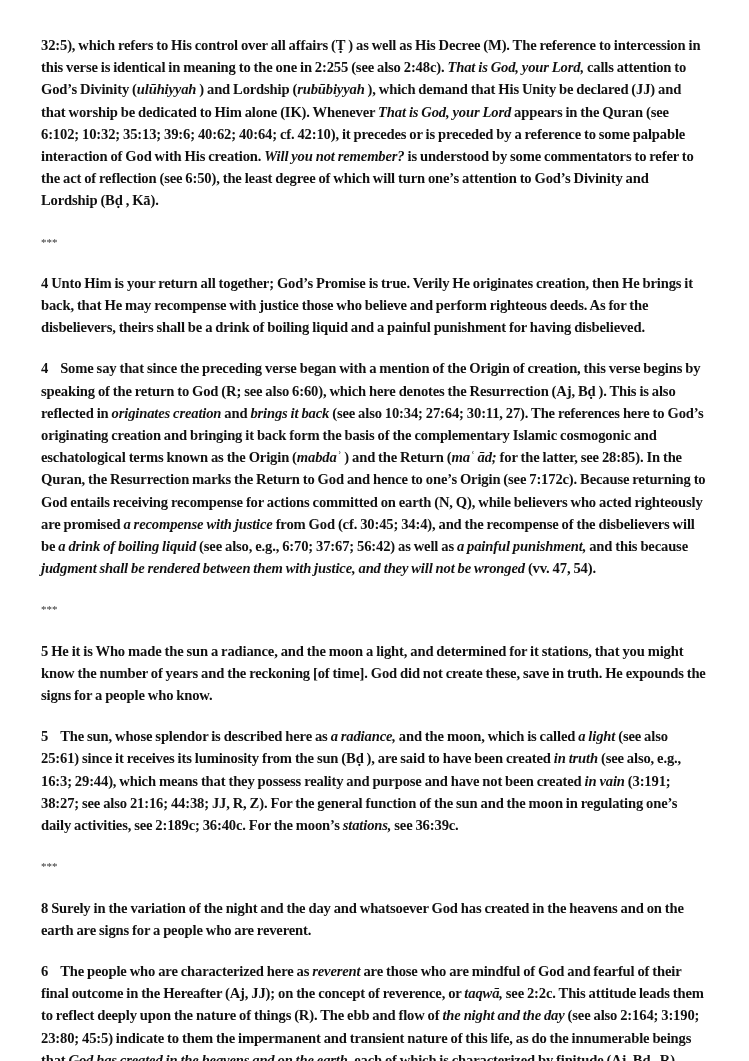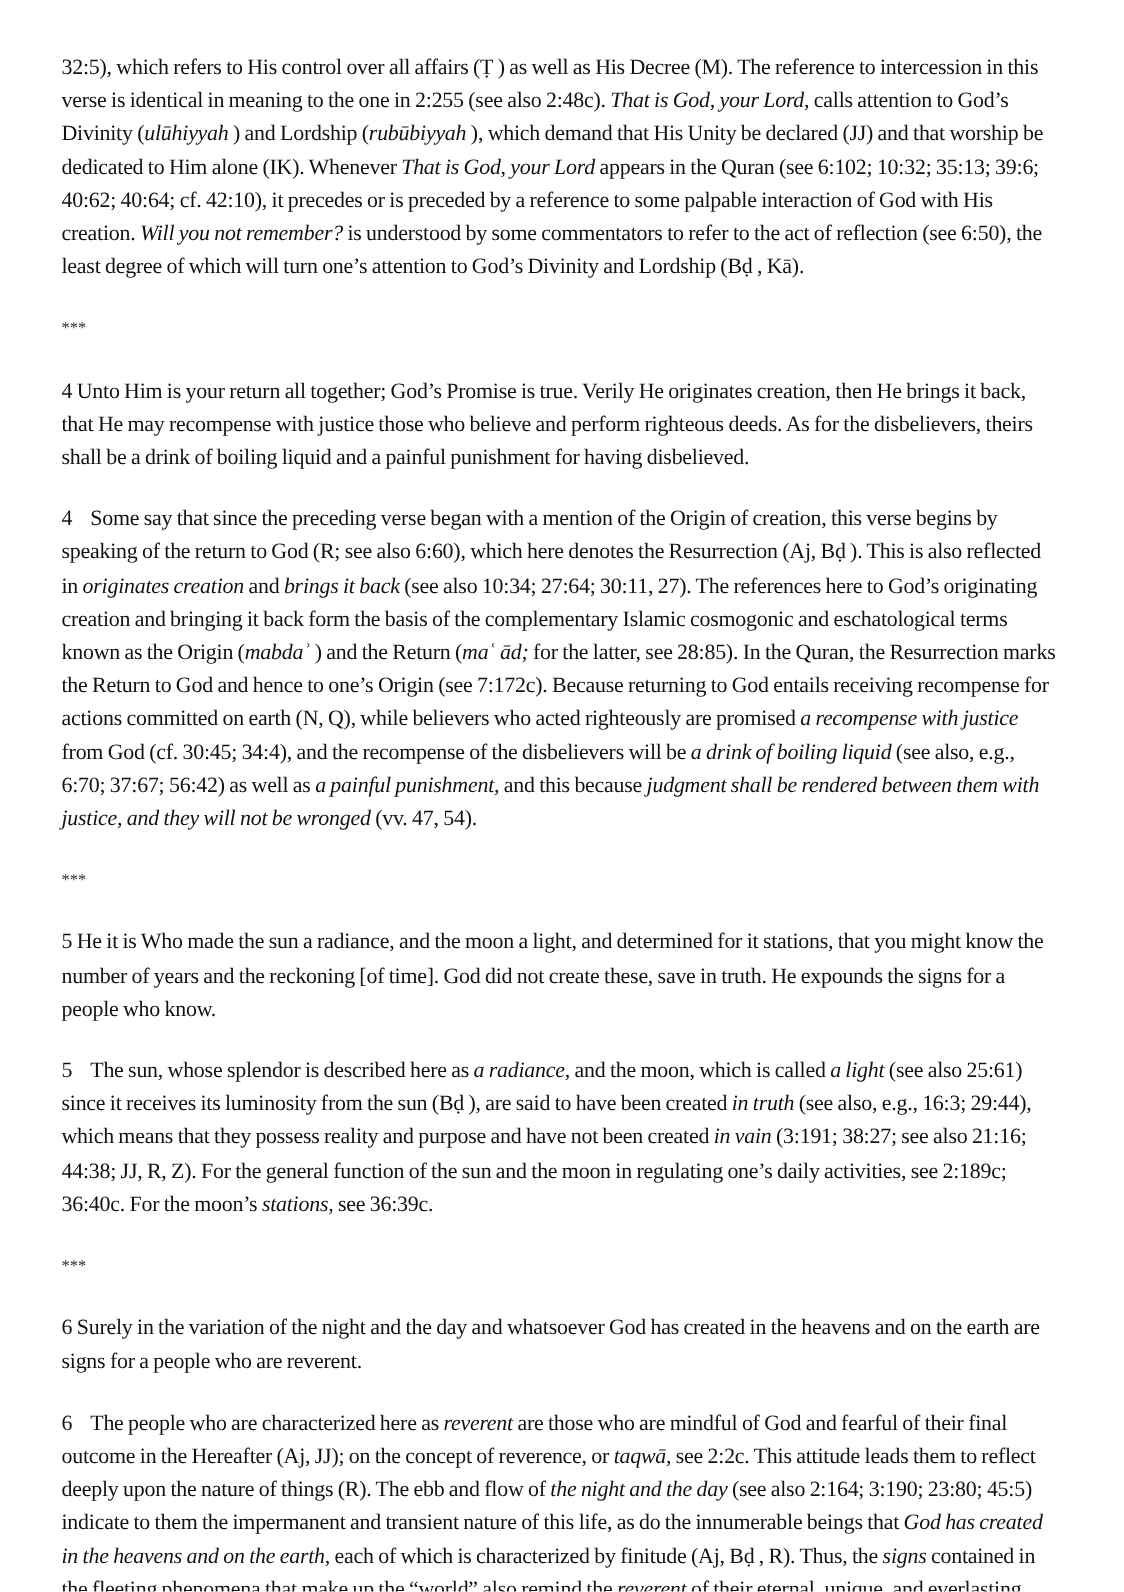--- a/index.html
+++ b/index.html
@@ -9,32 +9,32 @@
     left: 41px;
     top: 34px;
     width: 665px;
     font-family: "Liberation Serif", serif;
     font-size: 14.6px;
     line-height: 22.2px;
     color: #111111;
     letter-spacing: -0.15px;
     word-spacing: -0.5px;
   }
-  .para { margin: 0 0 19px 0; }
+  .para { margin: 0 0 19px 0; font-weight: bold; }
   .sep { margin: 0 0 19px 0; font-size: 11px; letter-spacing: 0; color: #333; }
   .it { font-style: italic; }
   .num-gap { display: inline-block; width: 12px; }
 </style>
 </head>
 <body>
 
 <div class="page" id="doc">
     <p class="para"><span>32:5), which refers to His control over all affairs (Ṭ ) as well as His Decree (M). The reference to intercession in this verse is identical in meaning to the one in 2:255 (see also 2:48c). </span><span class="it">That is God, your Lord,</span><span> calls attention to God’s Divinity (</span><span class="it">ulūhiyyah</span><span> ) and Lordship (</span><span class="it">rubūbiyyah</span><span> ), which demand that His Unity be declared (JJ) and that worship be dedicated to Him alone (IK). Whenever </span><span class="it">That is God, your Lord</span><span> appears in the Quran (see 6:102; 10:32; 35:13; 39:6; 40:62; 40:64; cf. 42:10), it precedes or is preceded by a reference to some palpable interaction of God with His creation. </span><span class="it">Will you not remember?</span><span> is understood by some commentators to refer to the act of reflection (see 6:50), the least degree of which will turn one’s attention to God’s Divinity and Lordship (Bḍ , Kā).</span></p>
     <p class="sep"><span>***</span></p>
     <p class="para"><span>4 Unto Him is your return all together; God’s Promise is true. Verily He originates creation, then He brings it back, that He may recompense with justice those who believe and perform righteous deeds. As for the disbelievers, theirs shall be a drink of boiling liquid and a painful punishment for having disbelieved.</span></p>
     <p class="para"><span>4</span><span class="num-gap"></span><span>Some say that since the preceding verse began with a mention of the Origin of creation, this verse begins by speaking of the return to God (R; see also 6:60), which here denotes the Resurrection (Aj, Bḍ ). This is also reflected in </span><span class="it">originates creation</span><span> and </span><span class="it">brings it back</span><span> (see also 10:34; 27:64; 30:11, 27). The references here to God’s originating creation and bringing it back form the basis of the complementary Islamic cosmogonic and eschatological terms known as the Origin (</span><span class="it">mabdaʾ</span><span> ) and the Return (</span><span class="it">maʿ ād;</span><span> for the latter, see 28:85). In the Quran, the Resurrection marks the Return to God and hence to one’s Origin (see 7:172c). Because returning to God entails receiving recompense for actions committed on earth (N, Q), while believers who acted righteously are promised </span><span class="it">a recompense with justice</span><span> from God (cf. 30:45; 34:4), and the recompense of the disbelievers will be </span><span class="it">a drink of boiling liquid</span><span> (see also, e.g., 6:70; 37:67; 56:42) as well as </span><span class="it">a painful punishment,</span><span> and this because </span><span class="it">judgment shall be rendered between them with justice, and they will not be wronged</span><span> (vv. 47, 54).</span></p>
     <p class="sep"><span>***</span></p>
     <p class="para"><span>5 He it is Who made the sun a radiance, and the moon a light, and determined for it stations, that you might know the number of years and the reckoning [of time]. God did not create these, save in truth. He expounds the signs for a people who know.</span></p>
     <p class="para"><span>5</span><span class="num-gap"></span><span>The sun, whose splendor is described here as </span><span class="it">a radiance,</span><span> and the moon, which is called </span><span class="it">a light</span><span> (see also 25:61) since it receives its luminosity from the sun (Bḍ ), are said to have been created </span><span class="it">in truth</span><span> (see also, e.g., 16:3; 29:44), which means that they possess reality and purpose and have not been created </span><span class="it">in vain</span><span> (3:191; 38:27; see also 21:16; 44:38; JJ, R, Z). For the general function of the sun and the moon in regulating one’s daily activities, see 2:189c; 36:40c. For the moon’s </span><span class="it">stations,</span><span> see 36:39c.</span></p>
     <p class="sep"><span>***</span></p>
-    <p class="para"><span>6 Surely in the variation of the night and the day and whatsoever God has created in the heavens and on the earth are signs for a people who are reverent.</span></p>
+    <p class="para"><span>8 Surely in the variation of the night and the day and whatsoever God has created in the heavens and on the earth are signs for a people who are reverent.</span></p>
     <p class="para"><span>6</span><span class="num-gap"></span><span>The people who are characterized here as </span><span class="it">reverent</span><span> are those who are mindful of God and fearful of their final outcome in the Hereafter (Aj, JJ); on the concept of reverence, or </span><span class="it">taqwā,</span><span> see 2:2c. This attitude leads them to reflect deeply upon the nature of things (R). The ebb and flow of </span><span class="it">the night and the day</span><span> (see also 2:164; 3:190; 23:80; 45:5) indicate to them the impermanent and transient nature of this life, as do the innumerable beings that </span><span class="it">God has created in the heavens and on the earth,</span><span> each of which is characterized by finitude (Aj, Bḍ , R). Thus, the </span><span class="it">signs</span><span> contained in the fleeting phenomena that make up the “world” also remind the </span><span class="it">reverent</span><span> of their eternal, unique, and everlasting Source (Aj, R, Ṭ b). A famous couplet by the poet Abu’l-ʿ Atāhiyah (d. 213/828) says, “In each thing there is a sign, being proof that He is One.”</span></p>
   </div>
 
 </body></html>

